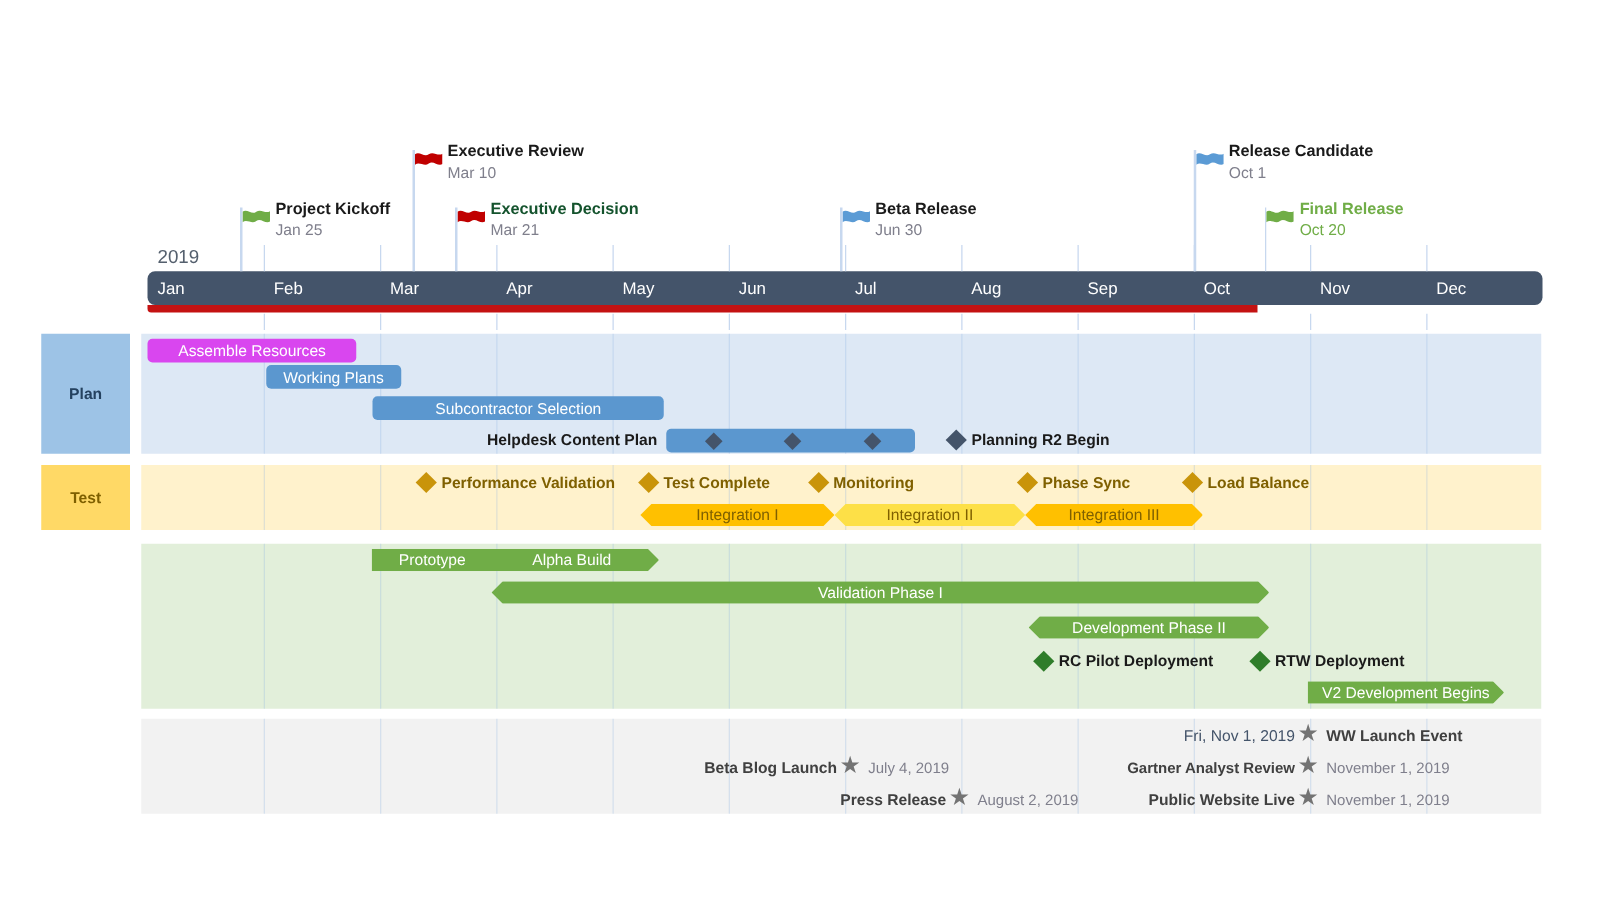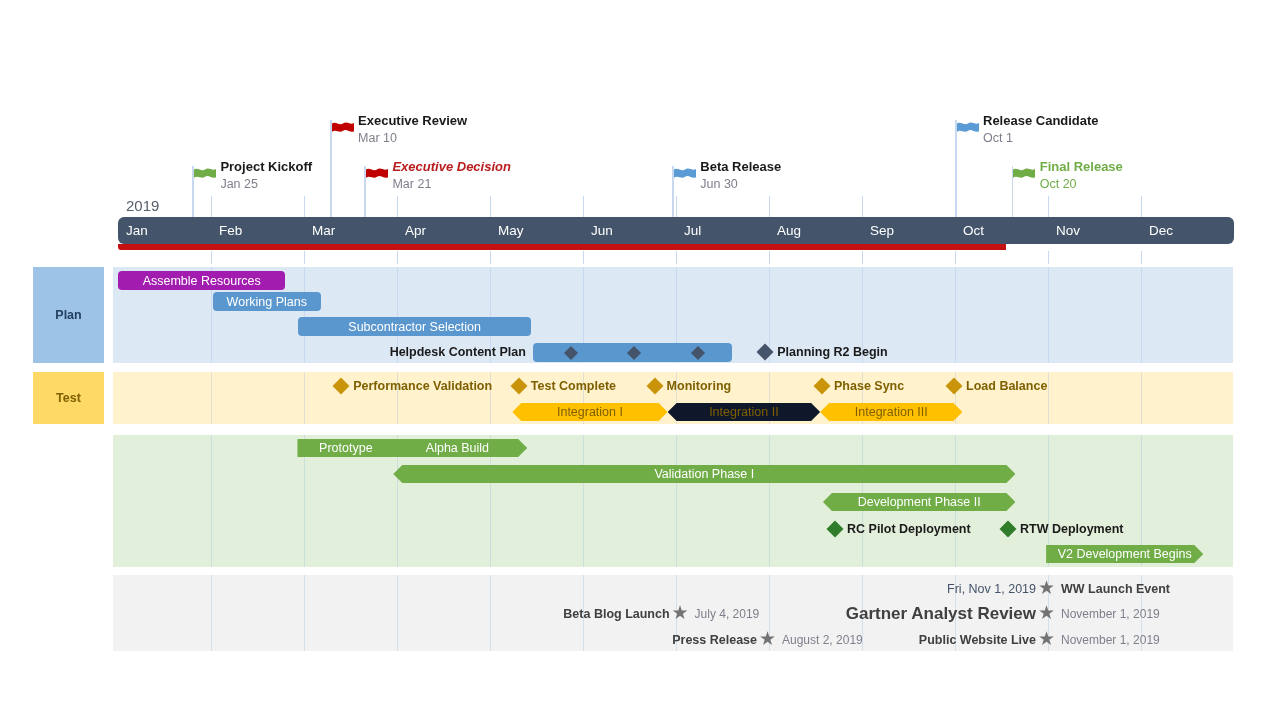--- a/index.html
+++ b/index.html
@@ -111,62 +111,62 @@
     <div class="gline" style="left: 304px; top: 575px; height: 76px; background: rgba(141, 179, 226, 0.28);"></div>
     <div class="gline" style="left: 397px; top: 575px; height: 76px; background: rgba(141, 179, 226, 0.28);"></div>
     <div class="gline" style="left: 490px; top: 575px; height: 76px; background: rgba(141, 179, 226, 0.28);"></div>
     <div class="gline" style="left: 583px; top: 575px; height: 76px; background: rgba(141, 179, 226, 0.28);"></div>
     <div class="gline" style="left: 676px; top: 575px; height: 76px; background: rgba(141, 179, 226, 0.28);"></div>
     <div class="gline" style="left: 769px; top: 575px; height: 76px; background: rgba(141, 179, 226, 0.28);"></div>
     <div class="gline" style="left: 862px; top: 575px; height: 76px; background: rgba(141, 179, 226, 0.28);"></div>
     <div class="gline" style="left: 955px; top: 575px; height: 76px; background: rgba(141, 179, 226, 0.28);"></div>
     <div class="gline" style="left: 1048px; top: 575px; height: 76px; background: rgba(141, 179, 226, 0.28);"></div>
     <div class="gline" style="left: 1141px; top: 575px; height: 76px; background: rgba(141, 179, 226, 0.28);"></div>
-    <div class="bar" style="left: 118px; top: 271px; width: 167.4px; background: #a21caf;">Assemble Resources</div>
+    <div class="bar" style="left: 118px; top: 271px; width: 167.4px; background: #d946ef;">Assemble Resources</div>
     <div class="bar" style="left: 212.86px; top: 292px; width: 107.88px; background: rgb(91, 151, 207);">Working Plans</div>
     <div class="bar" style="left: 298.42px; top: 317px; width: 232.5px; background: rgb(91, 151, 207);">Subcontractor Selection</div>
     <div class="bar" style="left: 532.78px; top: 343px; width: 199.02px; background: rgb(91, 151, 207);"></div>
     <div class="diamond" style="left: 565.91px; top: 347.5px; width: 10px; height: 10px; background: rgb(68, 84, 106);"></div>
     <div class="diamond" style="left: 629.15px; top: 347.5px; width: 10px; height: 10px; background: rgb(68, 84, 106);"></div>
     <div class="diamond" style="left: 693.32px; top: 347.5px; width: 10px; height: 10px; background: rgb(68, 84, 106);"></div>
     <div class="llabel" style="right: 754.22px; top: 343px; color: rgb(26, 26, 26); text-align: center;">Helpdesk Content Plan</div>
     <div class="diamond" style="left: 759.28px; top: 346px; width: 12px; height: 12px; background: rgb(68, 84, 106);"></div>
     <div class="mlabel" style="left: 777.28px; top: 343px; color: rgb(26, 26, 26);">Planning R2 Begin</div>
     <div class="diamond" style="left: 335.2px; top: 380px; width: 12px; height: 12px; background: rgb(201, 148, 10);"></div>
     <div class="mlabel" style="left: 353.2px; top: 377px; color: rgb(127, 96, 0);">Performance Validation</div>
     <div class="diamond" style="left: 512.83px; top: 380px; width: 12px; height: 12px; background: rgb(201, 148, 10);"></div>
     <div class="mlabel" style="left: 530.83px; top: 377px; color: rgb(127, 96, 0);">Test Complete</div>
     <div class="diamond" style="left: 648.61px; top: 380px; width: 12px; height: 12px; background: rgb(201, 148, 10);"></div>
     <div class="mlabel" style="left: 666.61px; top: 377px; color: rgb(127, 96, 0);">Monitoring</div>
     <div class="diamond" style="left: 816.01px; top: 380px; width: 12px; height: 12px; background: rgb(201, 148, 10);"></div>
     <div class="mlabel" style="left: 834.01px; top: 377px; color: rgb(127, 96, 0);">Phase Sync</div>
     <div class="diamond" style="left: 948.07px; top: 380px; width: 12px; height: 12px; background: rgb(201, 148, 10);"></div>
     <div class="mlabel" style="left: 966.07px; top: 377px; color: rgb(127, 96, 0);">Load Balance</div>
     <div class="arrow" style="left: 512.32px; top: 403px; width: 155.31px; background: rgb(255, 192, 0); color: rgb(127, 96, 0); clip-path: polygon(0px 50%, 9px 0px, calc(100% - 9px) 0px, 100% 50%, calc(100% - 9px) 100%, 9px 100%);">Integration I</div>
-    <div class="arrow" style="left: 667.63px; top: 403px; width: 152.52px; background: #0f172a; color: rgb(127, 96, 0); clip-path: polygon(0px 50%, 9px 0px, calc(100% - 9px) 0px, 100% 50%, calc(100% - 9px) 100%, 9px 100%);">Integration II</div>
+    <div class="arrow" style="left: 667.63px; top: 403px; width: 152.52px; background: #fde047; color: rgb(127, 96, 0); clip-path: polygon(0px 50%, 9px 0px, calc(100% - 9px) 0px, 100% 50%, calc(100% - 9px) 100%, 9px 100%);">Integration II</div>
     <div class="arrow" style="left: 820.15px; top: 403px; width: 142.29px; background: rgb(255, 192, 0); color: rgb(127, 96, 0); clip-path: polygon(0px 50%, 9px 0px, calc(100% - 9px) 0px, 100% 50%, calc(100% - 9px) 100%, 9px 100%);">Integration III</div>
     <div class="arrow" style="left: 297.49px; top: 439px; width: 229.71px; background: rgb(112, 173, 71); color: rgb(255, 255, 255); clip-path: polygon(0px 0px, calc(100% - 9px) 0px, 100% 50%, calc(100% - 9px) 100%, 0px 100%);">
       <span style="position: absolute; left: 48.36px; transform: translateX(-50%);">Prototype</span>
       <span style="position: absolute; left: 159.96px; transform: translateX(-50%);">Alpha Build</span>
     </div>
     <div class="arrow" style="left: 393.28px; top: 465px; width: 622.17px; background: rgb(112, 173, 71); color: rgb(255, 255, 255); clip-path: polygon(0px 50%, 9px 0px, calc(100% - 9px) 0px, 100% 50%, calc(100% - 9px) 100%, 9px 100%);">Validation Phase I</div>
     <div class="arrow" style="left: 822.94px; top: 493px; width: 192.51px; background: rgb(112, 173, 71); color: rgb(255, 255, 255); clip-path: polygon(0px 50%, 9px 0px, calc(100% - 9px) 0px, 100% 50%, calc(100% - 9px) 100%, 9px 100%);">Development Phase II</div>
     <div class="diamond" style="left: 829.03px; top: 523px; width: 12px; height: 12px; background: rgb(47, 125, 42);"></div>
     <div class="mlabel" style="left: 847.03px; top: 520px; color: rgb(26, 26, 26);">RC Pilot Deployment</div>
     <div class="diamond" style="left: 1002.01px; top: 523px; width: 12px; height: 12px; background: rgb(47, 125, 42);"></div>
     <div class="mlabel" style="left: 1020.01px; top: 520px; color: rgb(26, 26, 26);">RTW Deployment</div>
     <div class="arrow" style="left: 1046.14px; top: 545px; width: 157.17px; background: rgb(112, 173, 71); color: rgb(255, 255, 255); clip-path: polygon(0px 0px, calc(100% - 9px) 0px, 100% 50%, calc(100% - 9px) 100%, 0px 100%);">V2 Development Begins</div>
     <div class="star" style="left: 1038px; top: 578px; color: rgb(115, 115, 115);">★</div>
     <div class="stxt" style="right: 244px; top: 580px; font-size: 12.5px; color: rgb(68, 84, 106);">Fri, Nov 1, 2019</div>
     <div class="stxt" style="left: 1061px; top: 580px; font-size: 12.5px; font-weight: bold; color: rgb(64, 64, 64);">WW Launch Event</div>
     <div class="star" style="left: 671.58px; top: 603px; color: rgb(115, 115, 115);">★</div>
     <div class="stxt" style="right: 610.42px; top: 605px; font-size: 12.5px; font-weight: bold; color: rgb(64, 64, 64);">Beta Blog Launch</div>
     <div class="stxt" style="left: 694.58px; top: 605px; font-size: 12px; color: rgb(127, 127, 140);">July 4, 2019</div>
     <div class="star" style="left: 1038px; top: 603px; color: rgb(115, 115, 115);">★</div>
-    <div class="stxt" style="right: 244px; top: 605px; font-size: 17px; font-weight: bold; color: rgb(64, 64, 64);">Gartner Analyst Review</div>
+    <div class="stxt" style="right: 244px; top: 605px; font-size: 12px; font-weight: bold; color: rgb(64, 64, 64);">Gartner Analyst Review</div>
     <div class="stxt" style="left: 1061px; top: 605px; font-size: 12px; color: rgb(127, 127, 140);">November 1, 2019</div>
     <div class="star" style="left: 759px; top: 629px; color: rgb(115, 115, 115);">★</div>
     <div class="stxt" style="right: 523px; top: 631px; font-size: 12.5px; font-weight: bold; color: rgb(64, 64, 64);">Press Release</div>
     <div class="stxt" style="left: 782px; top: 631px; font-size: 12px; color: rgb(127, 127, 140);">August 2, 2019</div>
     <div class="star" style="left: 1038px; top: 629px; color: rgb(115, 115, 115);">★</div>
     <div class="stxt" style="right: 244px; top: 631px; font-size: 12.5px; font-weight: bold; color: rgb(64, 64, 64);">Public Website Live</div>
     <div class="stxt" style="left: 1061px; top: 631px; font-size: 12px; color: rgb(127, 127, 140);">November 1, 2019</div>
     <div class="pole" style="left: 192.4px; top: 166px; height: 51px; background: rgb(199, 216, 239);"></div>
     <div class="abs" style="left: 193.9px; top: 167px; width: 22px; height: 15px;"><svg width="22" height="15" viewBox="0 0 24 16">
         <path d="M0,2.5 C4,-0.5 8,5.5 12,2.5 C16,-0.5 20,4.5 24,2 L24,11 C20,13.5 16,7.5 12,10.5 C8,13.5 4,8.5 0,11.5 Z" fill="#70ad47"></path>
@@ -176,21 +176,21 @@
     <div class="pole" style="left: 330.04px; top: 120px; height: 97px; background: rgb(199, 216, 239);"></div>
     <div class="abs" style="left: 331.54px; top: 121px; width: 22px; height: 15px;"><svg width="22" height="15" viewBox="0 0 24 16">
         <path d="M0,2.5 C4,-0.5 8,5.5 12,2.5 C16,-0.5 20,4.5 24,2 L24,11 C20,13.5 16,7.5 12,10.5 C8,13.5 4,8.5 0,11.5 Z" fill="#c00000"></path>
       </svg></div>
     <div class="flaglabel" style="left: 358.04px; top: 113px; color: rgb(26, 26, 26);">Executive Review</div>
     <div class="flagdate" style="left: 358.04px; top: 131px; color: rgb(127, 127, 140);">Mar 10</div>
     <div class="pole" style="left: 364.45px; top: 166px; height: 51px; background: rgb(199, 216, 239);"></div>
     <div class="abs" style="left: 365.95px; top: 167px; width: 22px; height: 15px;"><svg width="22" height="15" viewBox="0 0 24 16">
         <path d="M0,2.5 C4,-0.5 8,5.5 12,2.5 C16,-0.5 20,4.5 24,2 L24,11 C20,13.5 16,7.5 12,10.5 C8,13.5 4,8.5 0,11.5 Z" fill="#c00000"></path>
       </svg></div>
-    <div class="flaglabel" style="left: 392.45px; top: 159px; color: #b91c1c; font-style: italic;">Executive Decision</div>
+    <div class="flaglabel" style="left: 392.45px; top: 159px; color: #14532d;">Executive Decision</div>
     <div class="flagdate" style="left: 392.45px; top: 177px; color: rgb(127, 127, 140);">Mar 21</div>
     <div class="pole" style="left: 672.28px; top: 166px; height: 51px; background: rgb(199, 216, 239);"></div>
     <div class="abs" style="left: 673.78px; top: 167px; width: 22px; height: 15px;"><svg width="22" height="15" viewBox="0 0 24 16">
         <path d="M0,2.5 C4,-0.5 8,5.5 12,2.5 C16,-0.5 20,4.5 24,2 L24,11 C20,13.5 16,7.5 12,10.5 C8,13.5 4,8.5 0,11.5 Z" fill="#5b9bd5"></path>
       </svg></div>
     <div class="flaglabel" style="left: 700.28px; top: 159px; color: rgb(26, 26, 26);">Beta Release</div>
     <div class="flagdate" style="left: 700.28px; top: 177px; color: rgb(127, 127, 140);">Jun 30</div>
     <div class="pole" style="left: 955px; top: 120px; height: 97px; background: rgb(199, 216, 239);"></div>
     <div class="abs" style="left: 956.5px; top: 121px; width: 22px; height: 15px;"><svg width="22" height="15" viewBox="0 0 24 16">
         <path d="M0,2.5 C4,-0.5 8,5.5 12,2.5 C16,-0.5 20,4.5 24,2 L24,11 C20,13.5 16,7.5 12,10.5 C8,13.5 4,8.5 0,11.5 Z" fill="#5b9bd5"></path>

